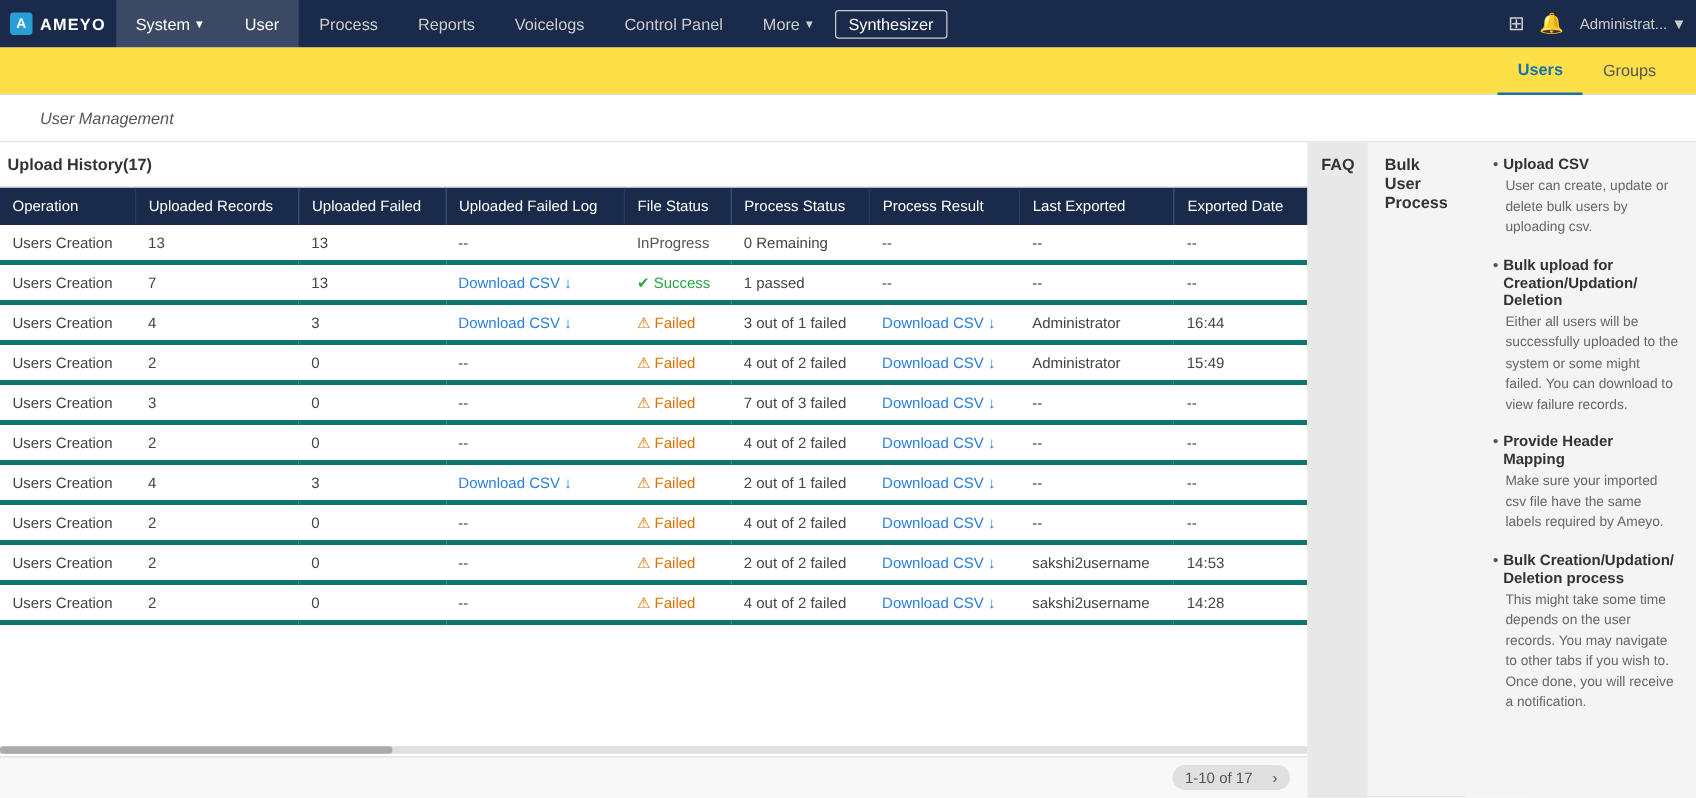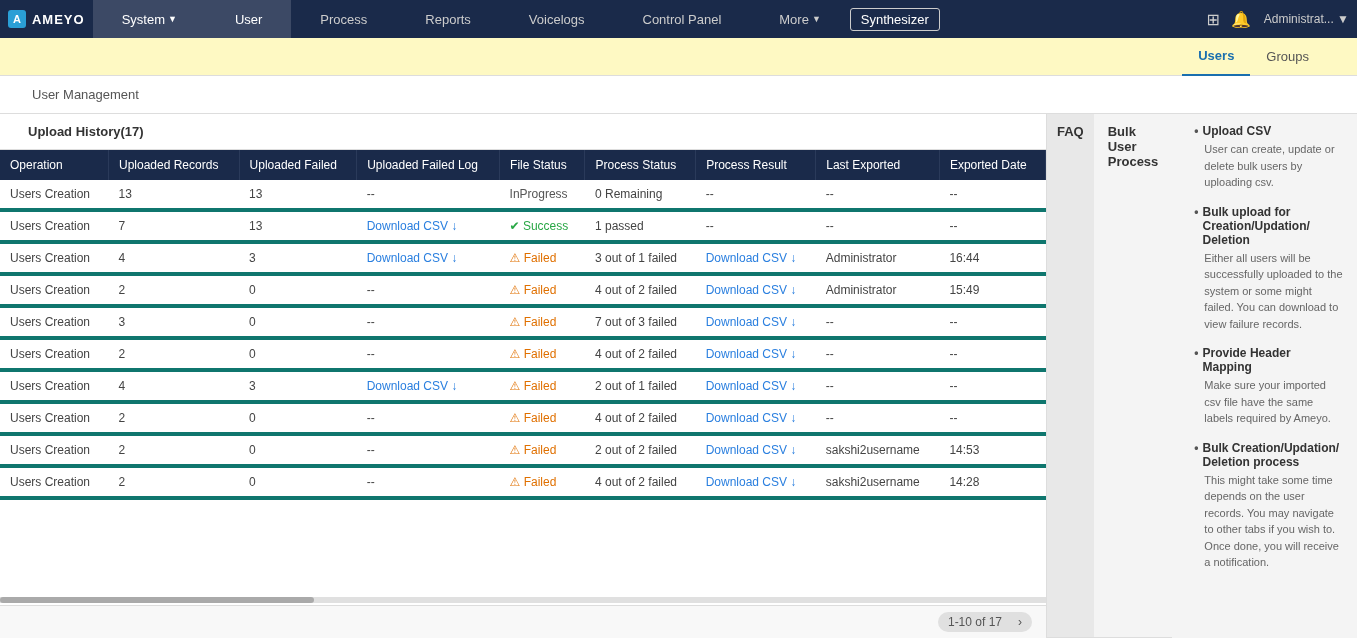--- a/index.html
+++ b/index.html
@@ -29,21 +29,21 @@
       margin-right: 6px;
     }
     .brand-name {
       color: #fff;
       font-weight: bold;
       font-size: 13px;
       letter-spacing: 1px;
     }
     .nav-item {
       color: #ccc;
-      padding: 0 29px;
+      padding: 0 16px;
       height: 38px;
       display: flex;
       align-items: center;
       cursor: pointer;
       font-size: 13px;
       position: relative;
     }
     .nav-item.active { color: #fff; background: rgba(255,255,255,0.15); }
     .nav-item .arrow { font-size: 9px; margin-left: 3px; }
     .nav-synthesizer {
@@ -58,25 +58,25 @@
       margin-left: auto;
       display: flex;
       align-items: center;
       gap: 12px;
     }
     .nav-icon { color: #ccc; font-size: 16px; cursor: pointer; }
     .admin-label { color: #ccc; font-size: 12px; cursor: pointer; }
 
     
     .sub-header {
-      background: #fef9c3;
+      background: #fde047;
       display: flex;
       justify-content: flex-end;
       align-items: center;
-      padding: 0 32px;
+      padding: 0 16px;
       height: 38px;
       border-bottom: 1px solid #ddd;
     }
     .sub-tab {
       padding: 8px 16px;
       cursor: pointer;
       color: #555;
       font-size: 13px;
       height: 38px;
       display: flex;
@@ -90,20 +90,21 @@
 
     
     .page-header {
       background: #fff;
       display: flex;
       justify-content: space-between;
       align-items: center;
       padding: 0 16px;
       height: 38px;
       border-bottom: 1px solid #ddd;
+      font-style: italic;
     }
     .page-nav-tab {
       padding: 8px 16px;
       cursor: pointer;
       color: #555;
       font-size: 13px;
     }
     .page-nav-tab.active {
       color: #1a6faf;
       border-bottom: 2px solid #1a6faf;
@@ -120,21 +121,21 @@
       flex: 1;
       background: #fff;
       overflow: hidden;
       display: flex;
       flex-direction: column;
       border-right: 1px solid #ddd;
     }
 
     .table-title {
       background: #fff;
-      padding: 10px 28px;
+      padding: 10px 6px;
       font-size: 13px;
       font-weight: bold;
       color: #333;
       border-bottom: 1px solid #ddd;
     }
 
     .table-wrapper {
       overflow: auto;
       flex: 1;
     }

